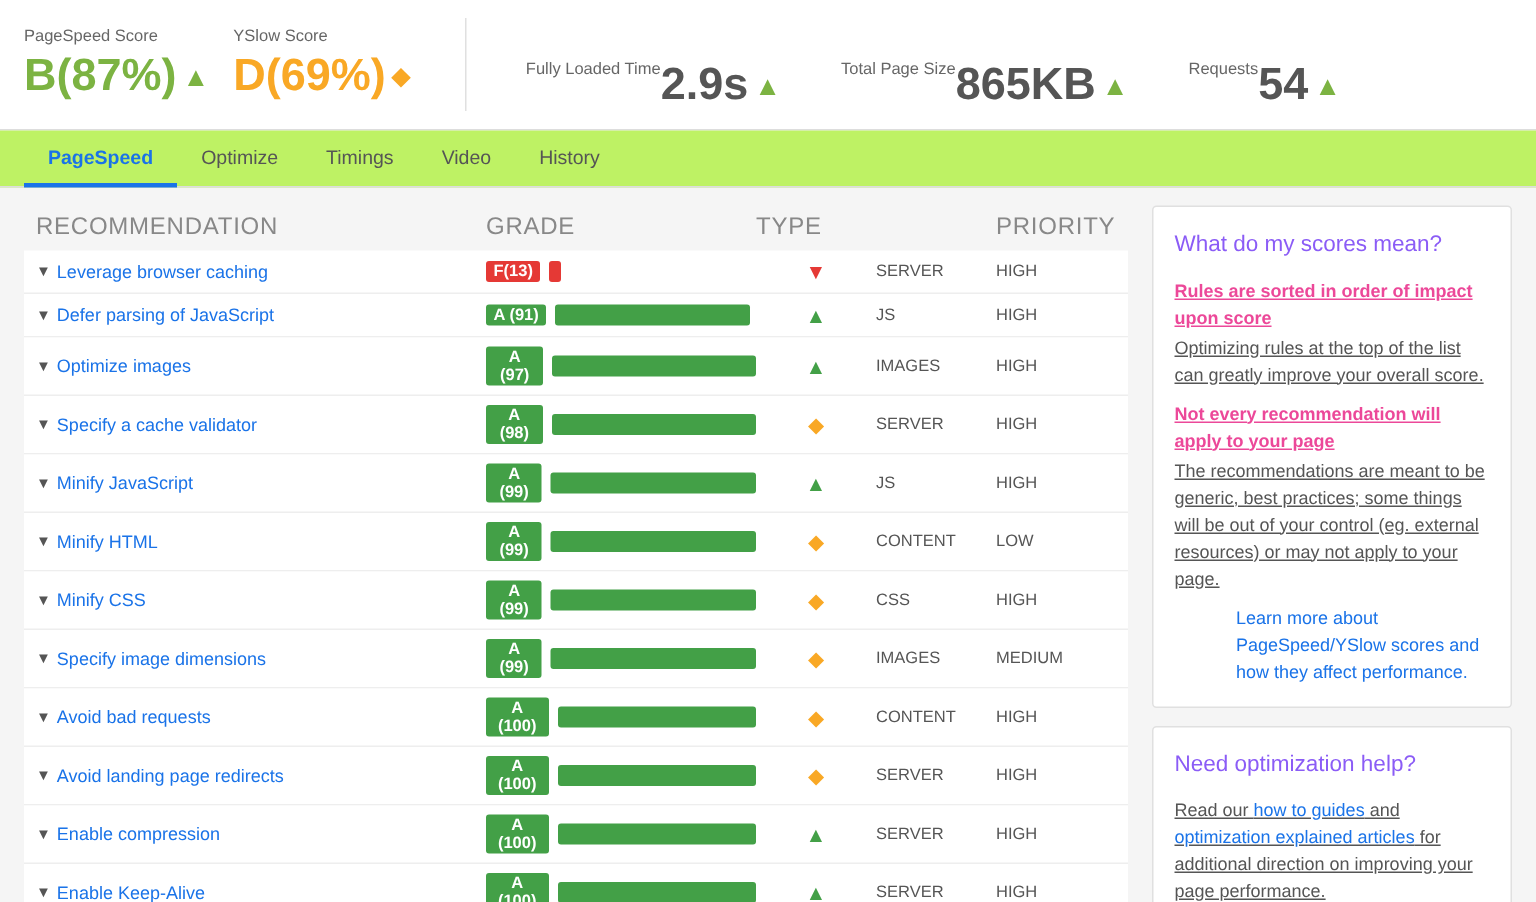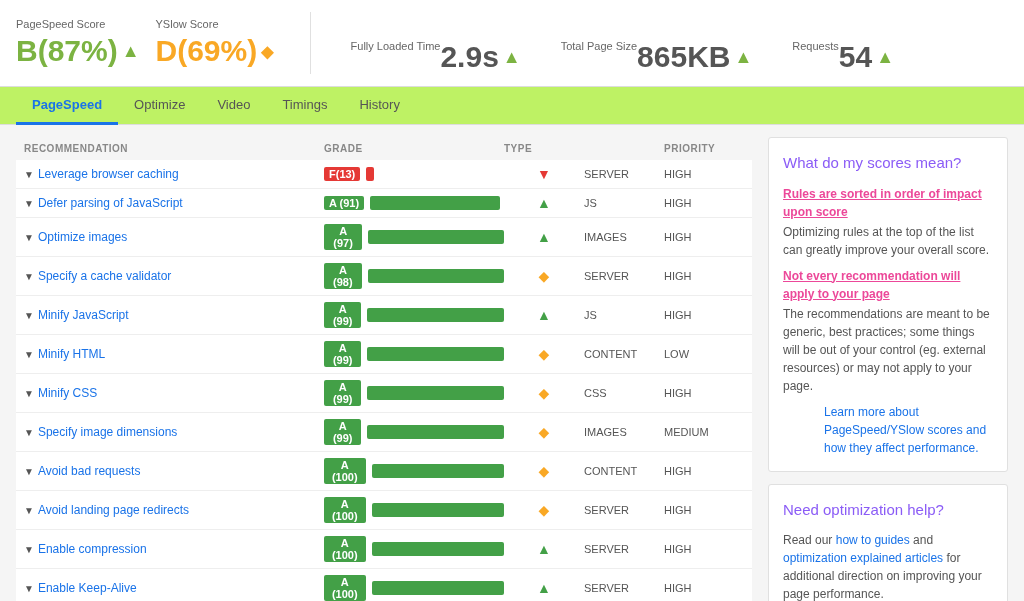--- a/index.html
+++ b/index.html
@@ -92,23 +92,23 @@
       gap: 16px;
       padding: 12px 16px;
     }
 
     .left-panel { flex: 1; }
 
     .table-header {
       display: grid;
       grid-template-columns: 1fr 180px 80px 80px 80px;
       padding: 6px 8px;
-      font-size: 10px;
+      font-size: 16px;
       color: #888;
-      font-weight: bold;
+      font-weight: normal;
       text-transform: uppercase;
       letter-spacing: 0.5px;
     }
 
     .rec-row {
       display: grid;
       grid-template-columns: 1fr 180px 80px 80px 80px;
       padding: 6px 8px;
       border-bottom: 1px solid #eee;
       align-items: center;
@@ -177,21 +177,21 @@
       color: #8b5cf6;
       margin-bottom: 10px;
     }
     .info-box .section-title {
       font-weight: bold;
       color: #ec4899;
       margin-top: 8px;
       margin-bottom: 2px;
       text-decoration: underline;
     }
-    .info-box p { color: #555; margin-bottom: 4px; }
+    .info-box p { color: #555; margin-bottom: 4px; text-decoration: underline; }
     .info-box a { color: #1a73e8; text-decoration: none; }
   </style>
 </head>
 <body>
 
 <div class="top-scores">
   <div class="score-group">
     <div class="score-box">
       <div class="score-label">PageSpeed Score</div>
       <div class="score-value green">
@@ -228,22 +228,22 @@
         <span>54</span>
         <span class="arrow-up">▲</span>
       </div>
     </div>
   </div>
 </div>
 
 <div class="tabs-bar">
   <div class="tab active">PageSpeed</div>
   <div class="tab">Optimize</div>
+  <div class="tab">Timings</div>
   <div class="tab">Video</div>
-  <div class="tab">Timings</div>
   <div class="tab">History</div>
 </div>
 
 <div class="main-content">
 
   <div class="left-panel">
     <div class="table-header">
       <span>RECOMMENDATION</span>
       <span>GRADE</span>
       <span>TYPE</span>

